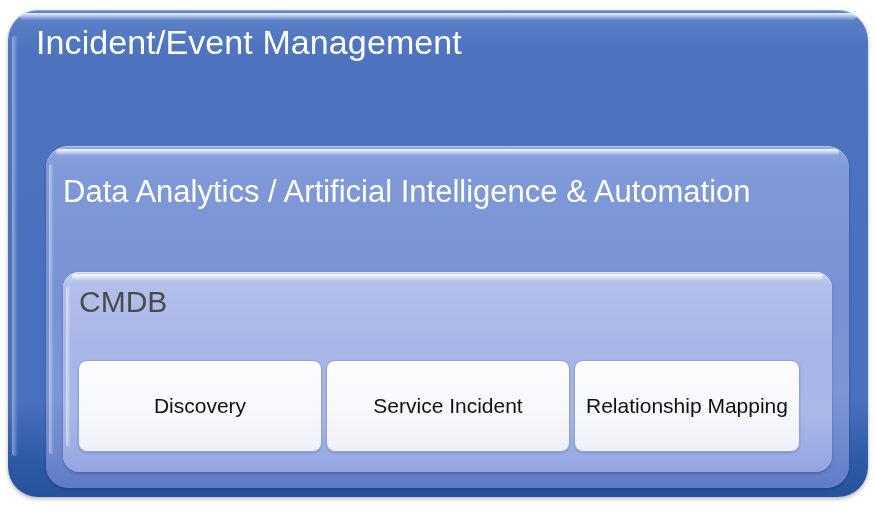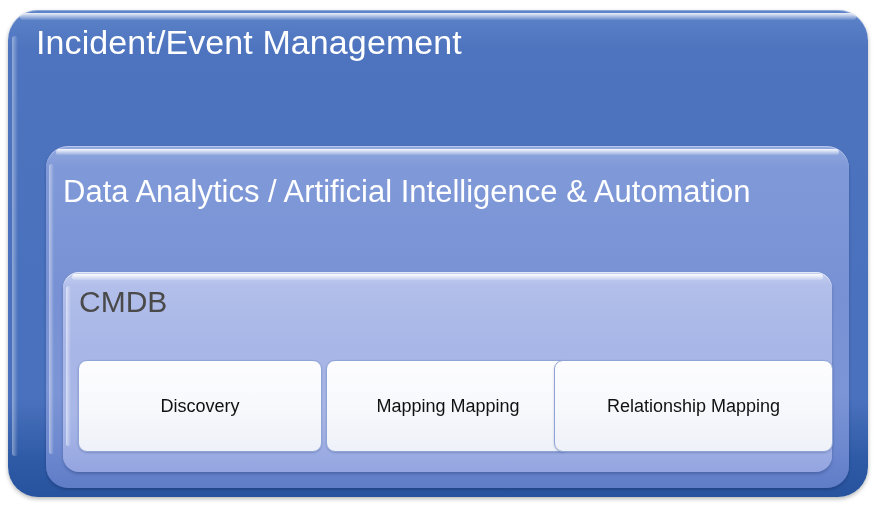--- a/index.html
+++ b/index.html
@@ -190,29 +190,29 @@
     background: linear-gradient(180deg, #fdfdff 0%, #f7f8fc 55%, #eef1f8 100%);
     border: 1px solid #8fa4d6;
     box-shadow: 0 1px 2px rgba(30,50,100,0.25),
                 inset 0 1px 0 rgba(255,255,255,0.95);
     display: flex;
     align-items: center;
     justify-content: center;
     box-sizing: border-box;
   }
   .leaf-label {
-    font-size: 18px;
+    font-size: 21px;
     line-height: 28px;
     color: #111111;
     text-align: center;
     padding: 0 6px;
   }
   .leaf-1 { left: 70px;  width: 244px; }
   .leaf-2 { left: 318px; width: 244px; }
-  .leaf-3 { left: 546px; width: 279px; }
+  .leaf-3 { left: 566px; width: 226px; }
 </style>
 </head>
 <body>
 
 <div id="diagram">
 
   <div class="layer-outer">
 
     <div class="title-outer">Incident/Event Management</div>
 
@@ -224,21 +224,21 @@
     <div class="layer-cmdb">
 
       <div class="title-cmdb">CMDB</div>
     </div>
 
     <div class="leaf leaf-1">
       <span class="leaf-label">Discovery</span>
     </div>
 
     <div class="leaf leaf-2">
-      <span class="leaf-label">Mapping Mapping</span>
+      <span class="leaf-label">Service Incident</span>
     </div>
 
     <div class="leaf leaf-3">
       <span class="leaf-label">Relationship Mapping</span>
     </div>
 
   </div>
 </div>
 
 </body></html>

